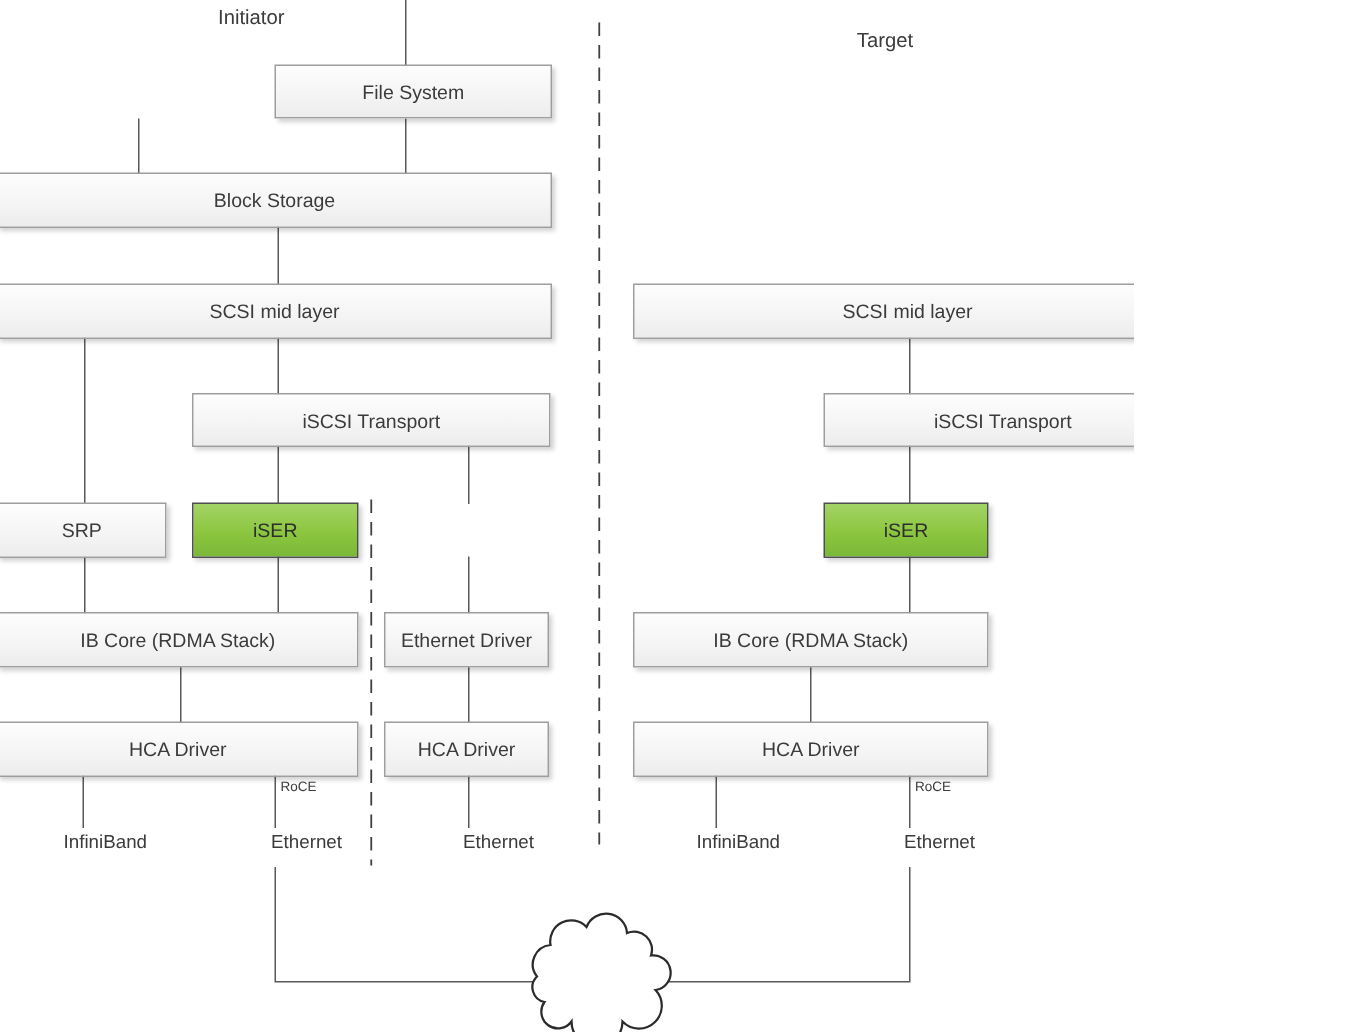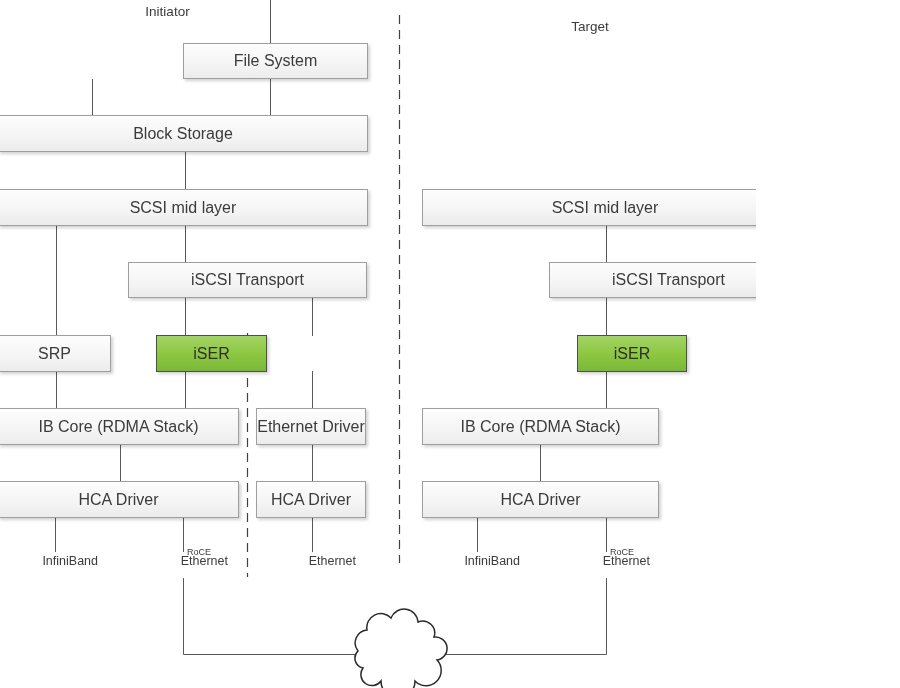--- a/index.html
+++ b/index.html
@@ -13,46 +13,44 @@
   }
   .layer-svg{position:absolute;left:0;top:0;z-index:1;}
   .box{
     position:absolute;
     box-sizing:border-box;
     z-index:2;
     border:1px solid #9e9e9e;
     background:linear-gradient(180deg,#fdfdfd 0%,#f5f5f5 55%,#ececec 100%);
     box-shadow:2px 2px 3px rgba(0,0,0,0.18);
     display:flex;align-items:center;justify-content:center;
-    font-size:16px;
+    font-size:13px;
     color:#3b3b3b;
     white-space:nowrap;
   }
   .box.green{
     background:linear-gradient(180deg,#a2d465 0%,#8cc63f 55%,#7ab838 100%);
     border-color:#4e4e4e;
     color:#2e2e2e;
-    margin-left:28px;
   }
   .heading{
     position:absolute;z-index:2;
     font-size:13.5px;
     text-align:center;
   }
   .portlabel{
     position:absolute;z-index:2;
     font-size:12.5px;
     text-align:right;
     width:90px;
   }
   .roce{
     position:absolute;z-index:2;
     font-size:9px;
     color:#3b3b3b;
-    margin-top:28px;
   }
   .disklabel{
     position:absolute;z-index:2;
     font-size:12.5px;
     text-align:center;
     width:90px;
   }
 </style>
 </head>
 <body>

